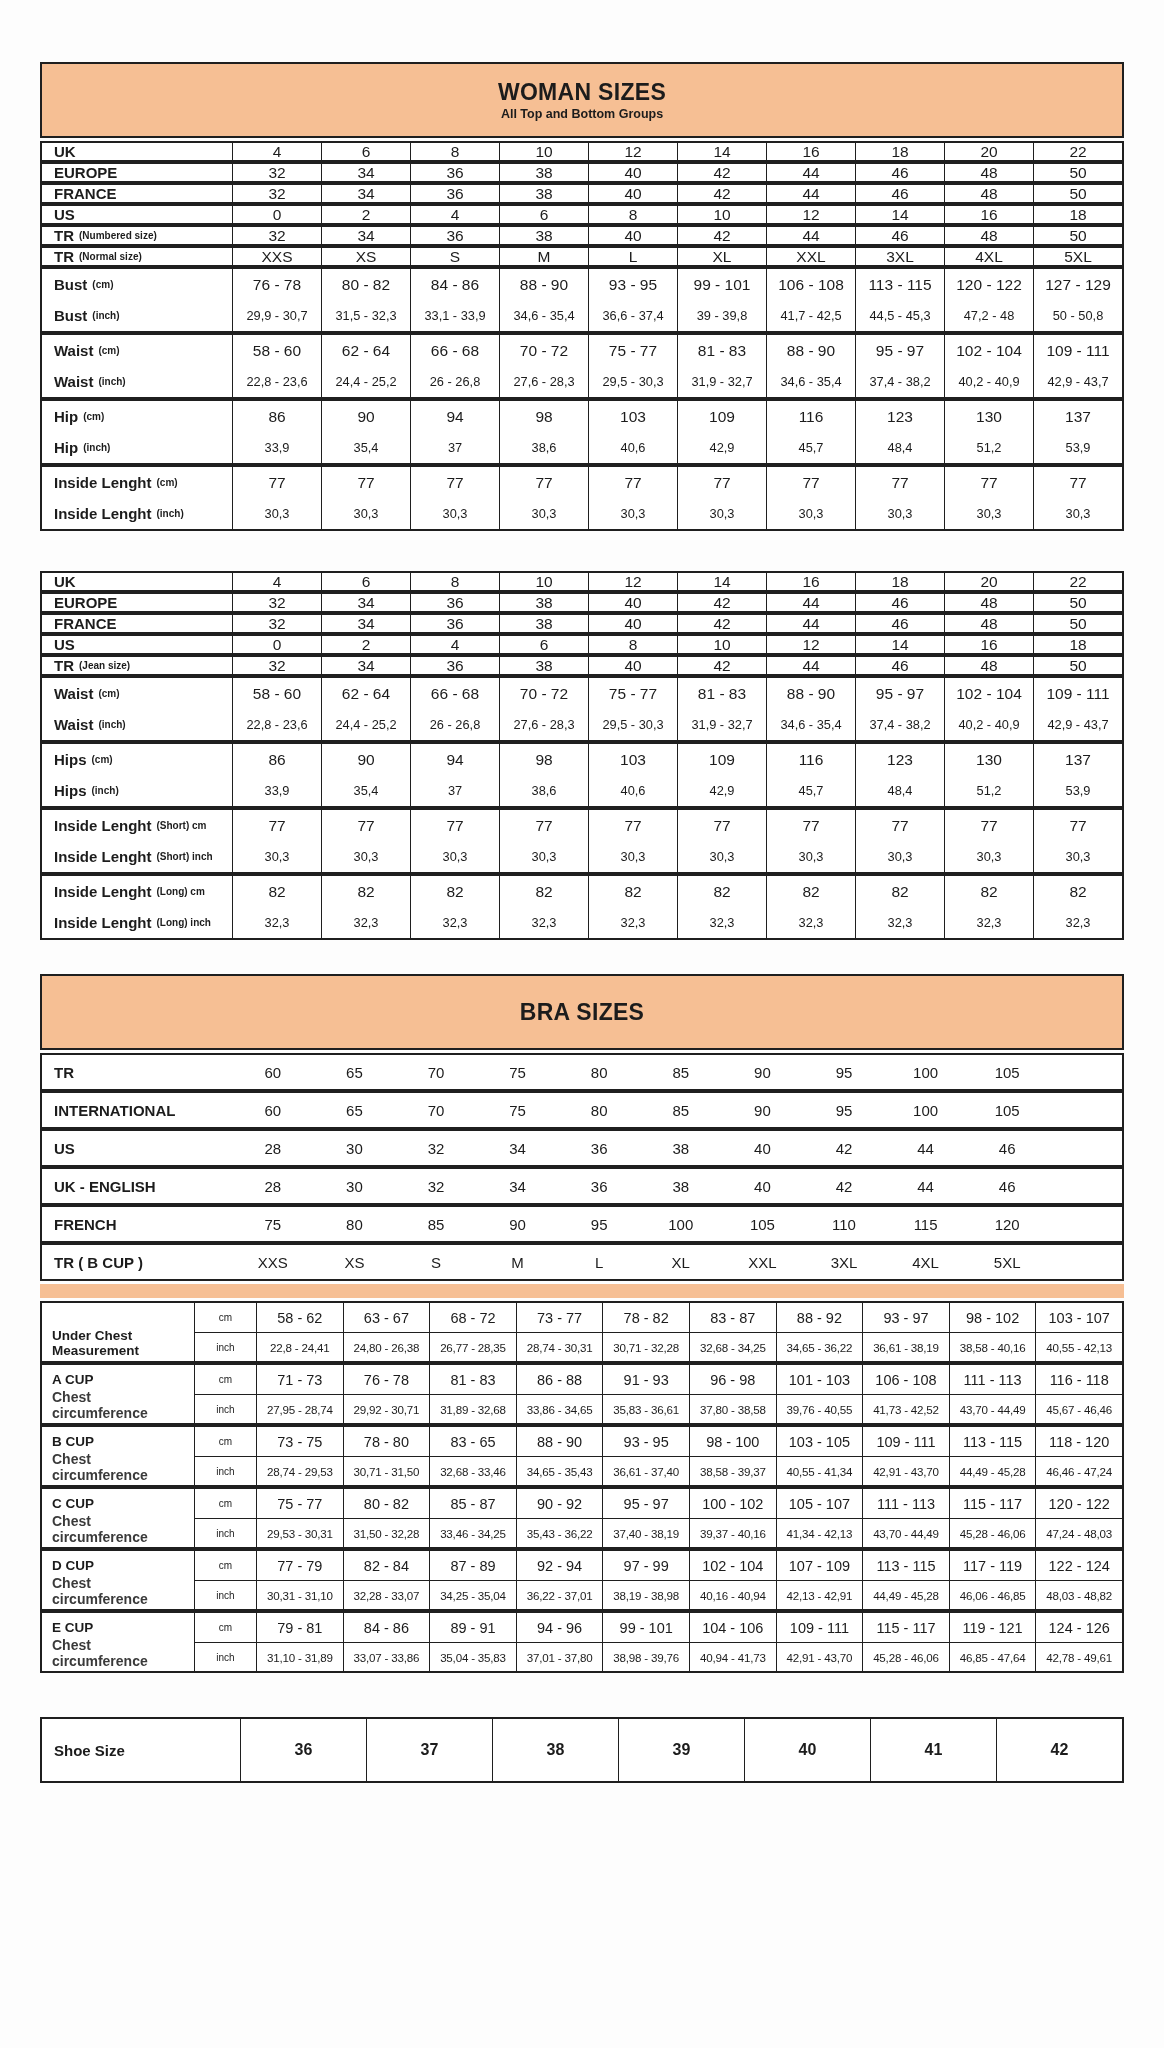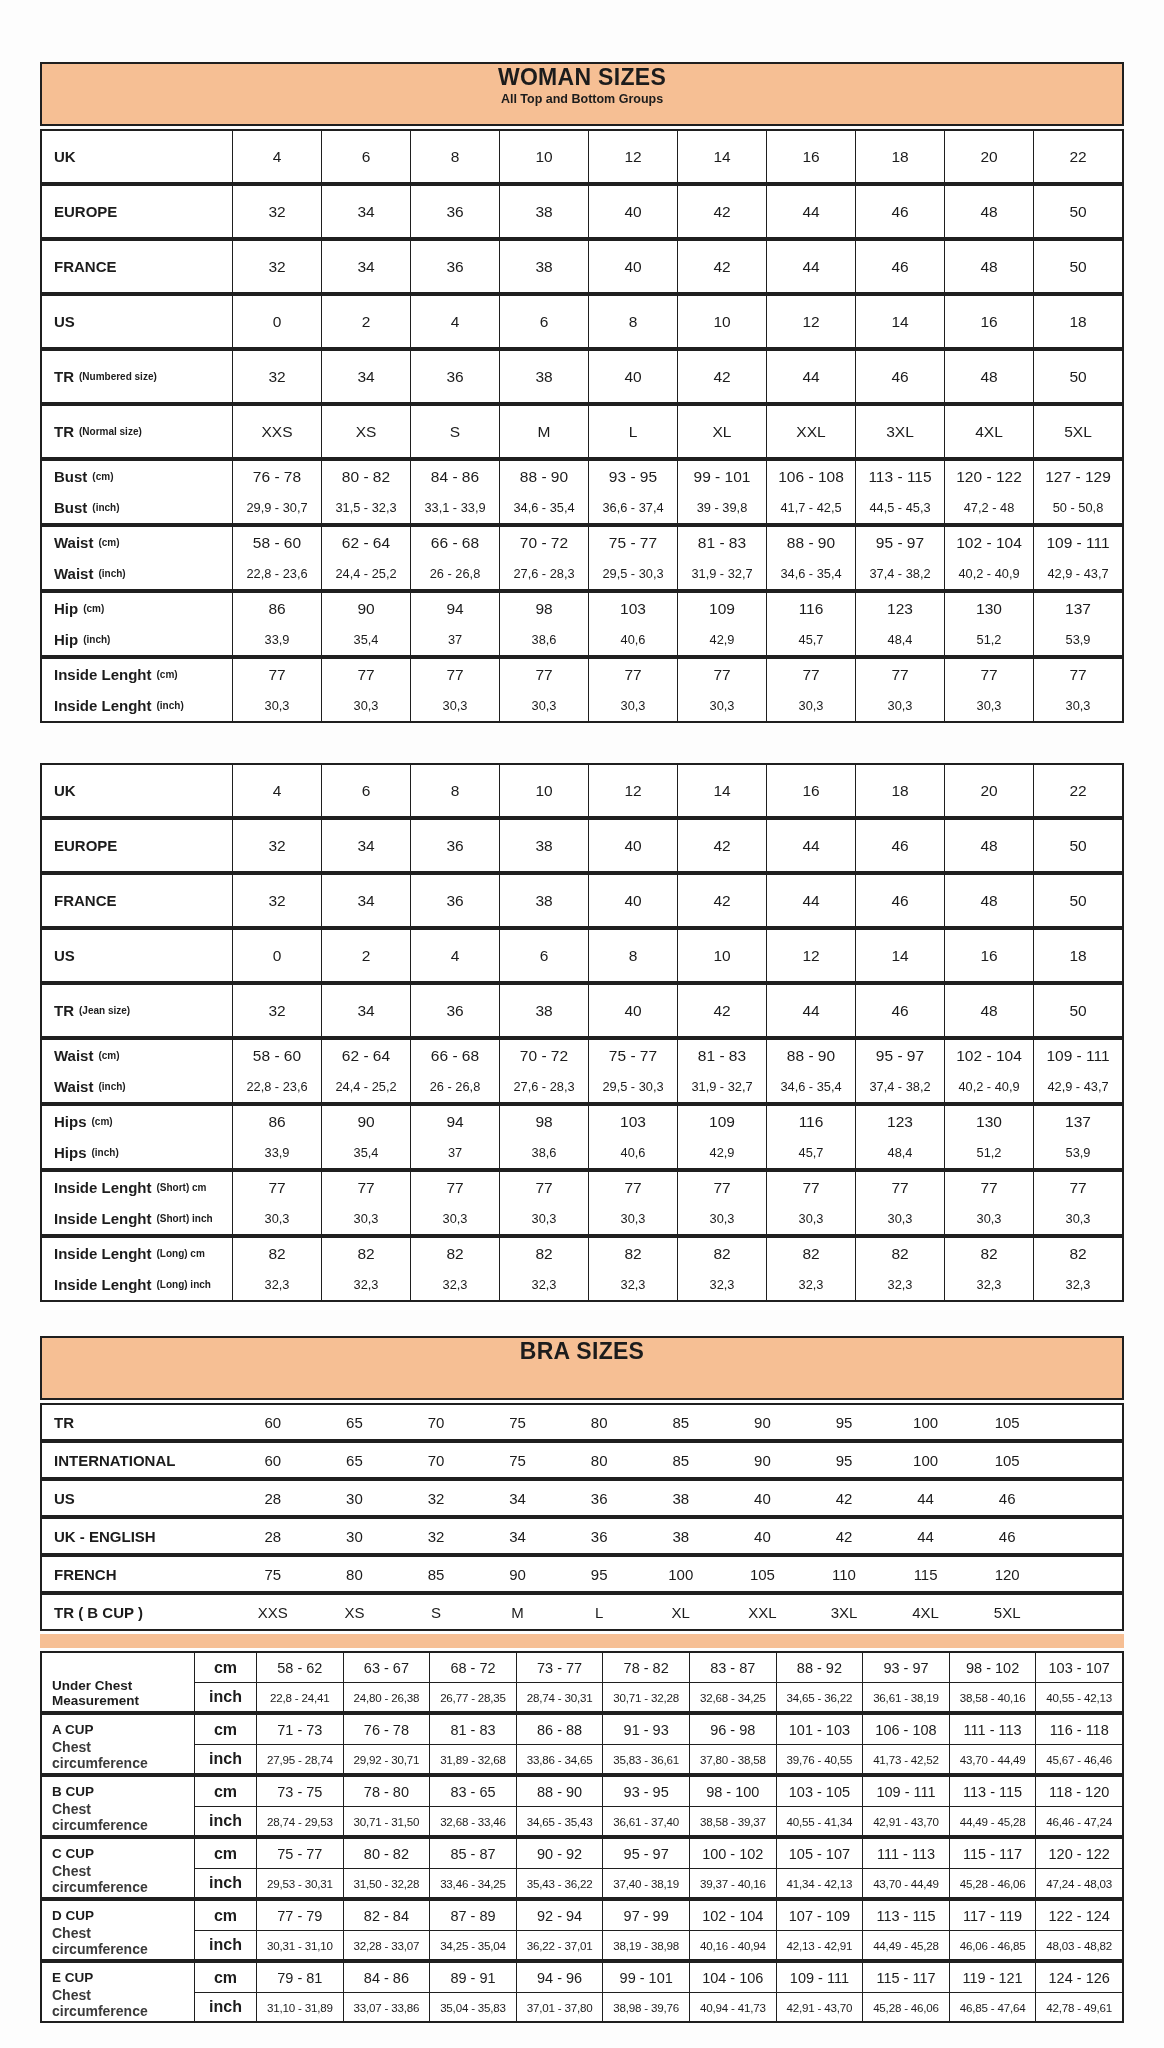--- a/index.html
+++ b/index.html
@@ -16,30 +16,30 @@
     color:var(--txt);
     font-family:"Liberation Sans","DejaVu Sans",sans-serif;
   }
   .page{padding:62px 40px 20px 40px;}
 
   .tbl{width:100%;}
   .tbl > * + *{margin-top:3px;}
   .tbl-head{
     background:var(--peach);
     border:2px solid var(--bd);
-    height:64px;
-    display:flex;flex-direction:column;align-items:center;justify-content:flex-start;
+    height:76px;
+    display:flex;flex-direction:column;align-items:center;justify-content:center;
   }
   .tbl-title{font-size:23px;font-weight:700;letter-spacing:.3px;}
   .tbl-subtitle{font-size:12.5px;font-weight:700;margin-top:1px;}
 
   .sec{border:2px solid var(--bd);background:#ffffff;}
 
   
-  .st-row{display:grid;grid-template-columns:190px repeat(10,1fr);height:51px;}
+  .st-row{display:grid;grid-template-columns:190px repeat(10,1fr);height:17px;}
   .st-row.pair{height:31px;}
   .cell{display:flex;align-items:center;justify-content:center;overflow:hidden;}
   .cell.val{border-left:1.4px solid var(--bd);font-size:15.5px;}
   .st-row.sm .cell.val{font-size:12.8px;}
   .label-cell{justify-content:flex-start;padding-left:12px;white-space:nowrap;}
   .label-main{font-size:15px;font-weight:700;}
   .label-note{font-size:10px;font-weight:700;margin-left:5px;}
 
   
   .bra-row{display:grid;grid-template-columns:190px repeat(10,1fr) 74px;height:34px;}
@@ -51,21 +51,21 @@
   .cup-label{
     grid-row:1 / span 2;
     display:flex;flex-direction:column;justify-content:flex-end;
     padding:2px 6px 2px 10px;
   }
   .cup-label-main{font-size:13.5px;font-weight:700;line-height:1.15;}
   .cup-label-sub{font-size:14px;font-weight:700;color:#3a3a3a;margin-top:1px;}
   .cup-sec .cell{border-left:1.3px solid var(--bd);}
   .cup-sec .cm-r{border-bottom:1.3px solid var(--bd);height:30px;}
   .cup-sec .inch-r{height:28px;}
-  .cup-sec .unit{font-size:16px;font-weight:700;}
+  .cup-sec .unit{font-size:10px;font-weight:400;}
   .cup-sec .cupval-cm{font-size:14.5px;}
   .cup-sec .cupval-inch{font-size:11.6px;letter-spacing:-0.2px;}
 
   
   .shoe-row{display:grid;grid-template-columns:198px repeat(7,1fr);}
   .shoe-row.big{height:62px;}
   .shoe-row .cell.val{font-size:14px;}
   .shoe-row.big .cell.val{font-size:16px;font-weight:700;}
 
   .gap40{height:40px;}

